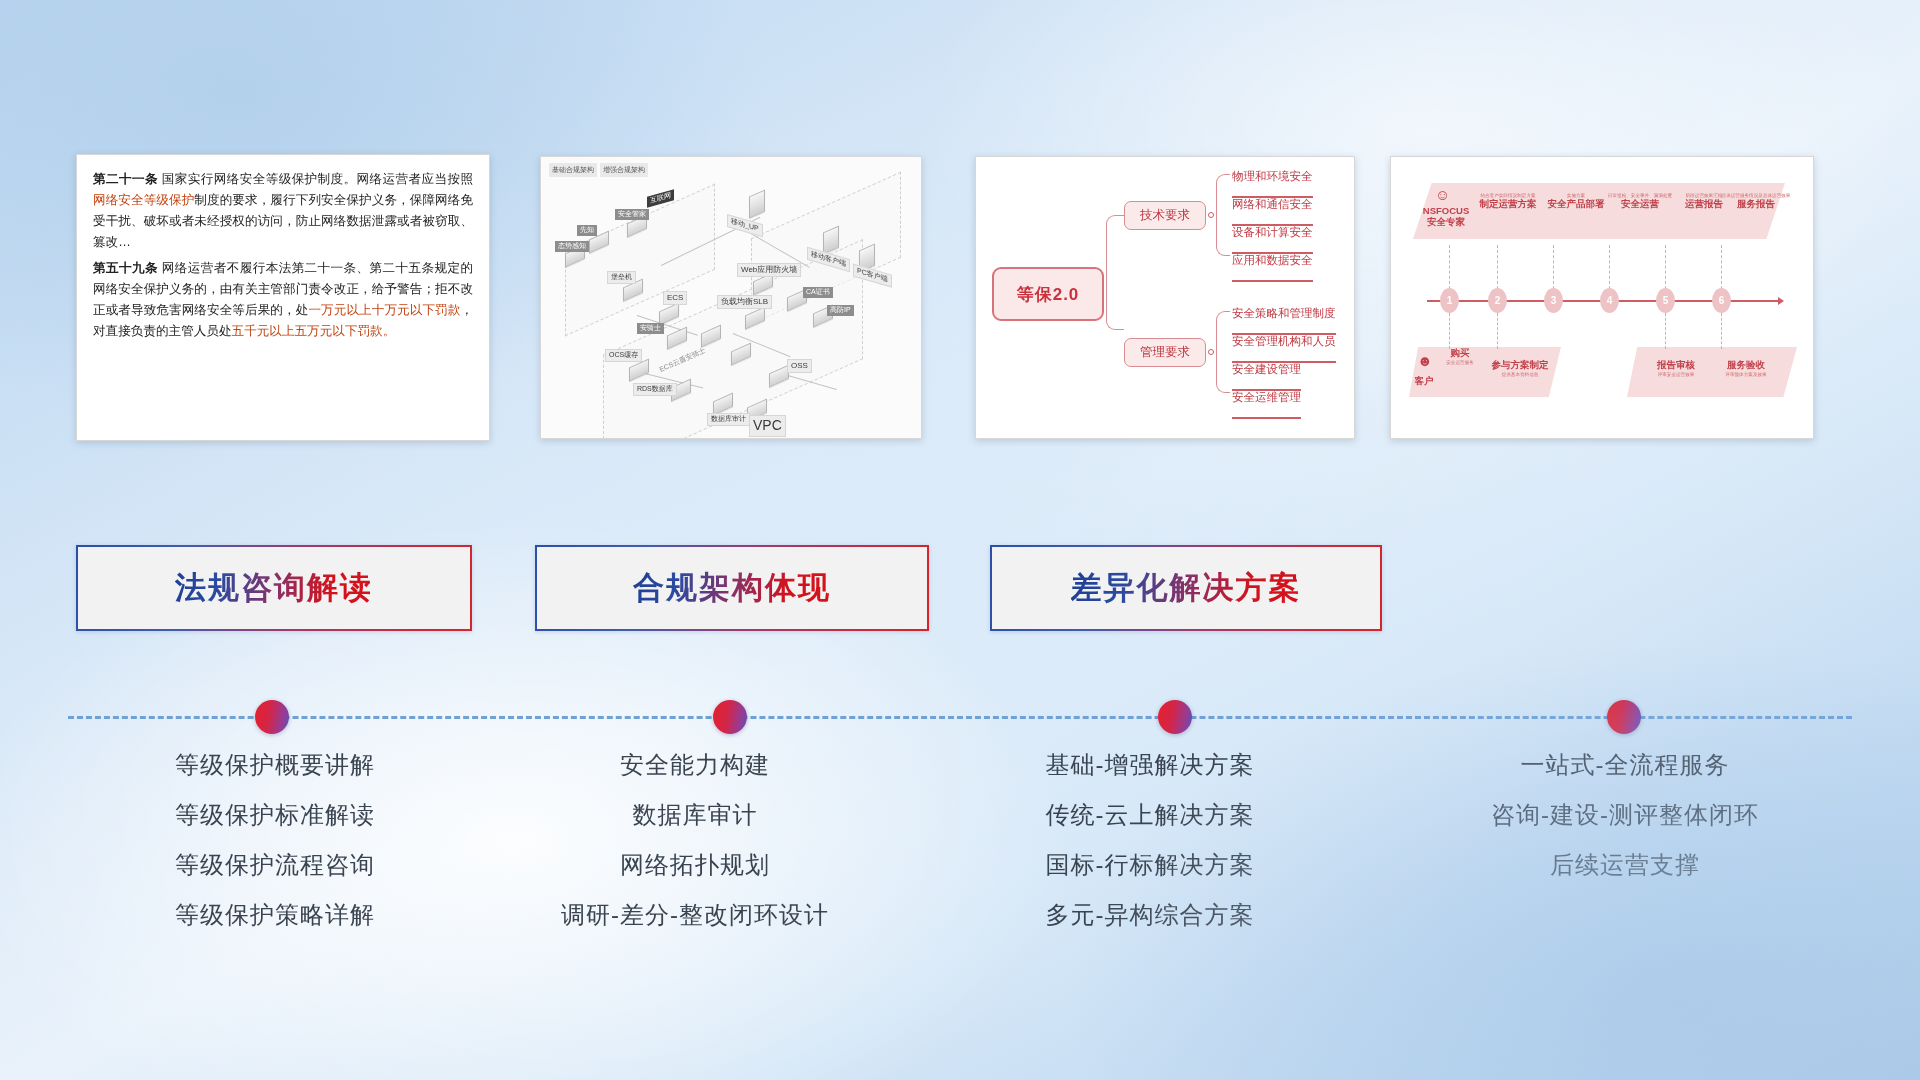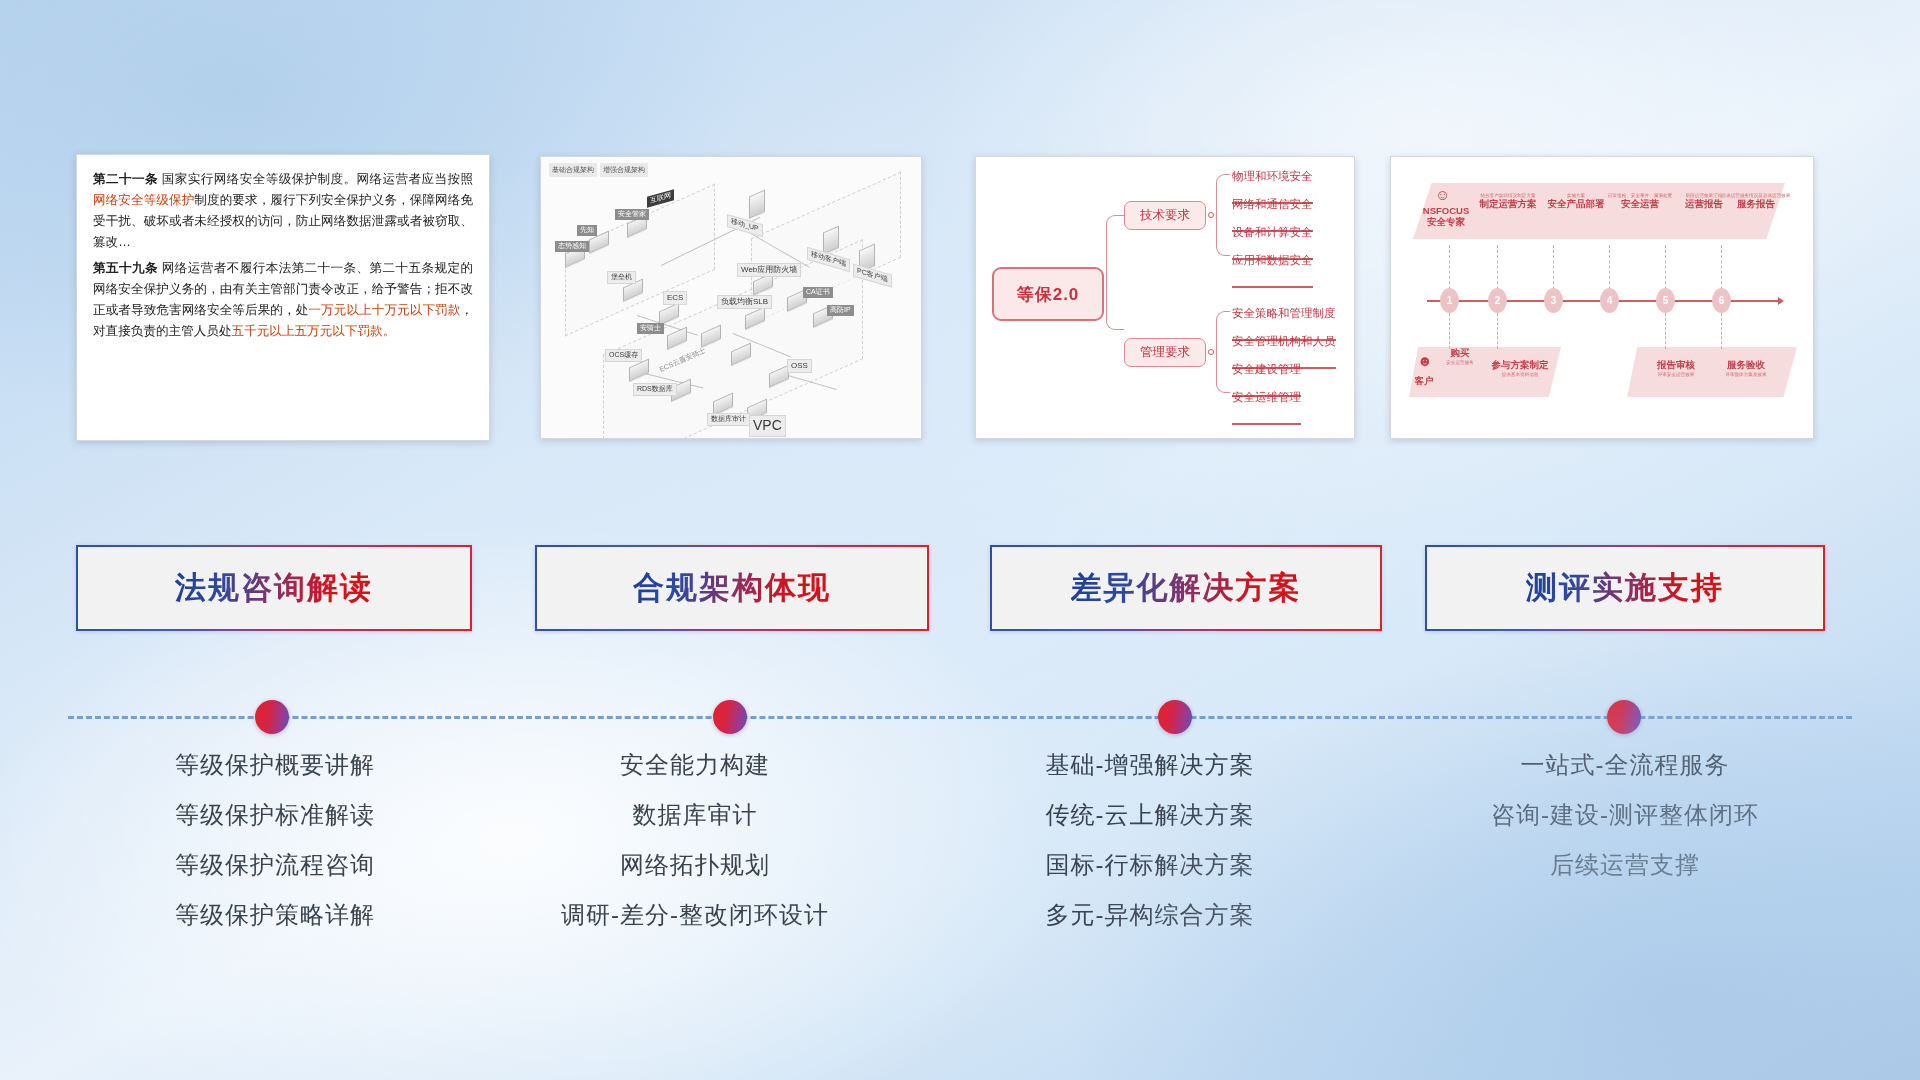--- a/index.html
+++ b/index.html
@@ -145,21 +145,21 @@
     display:flex; align-items:center; justify-content:center;
     color:#bf3740; font-size:12.5px;
   }
   .mm-b1 { left: 148px; top: 44px; }
   .mm-b2 { left: 148px; top: 181px; }
   .mm-leaf {
     position:absolute;
     font-size:11.5px;
     color:#bf3740;
     white-space:nowrap;
-    padding-bottom:18px;
+    padding-bottom:12px;
     border-bottom:2px solid #cf5b63;
   }
   .mm-conn {
     position:absolute;
     border-left:1.4px solid #d98d92;
     border-top:1.4px solid #d98d92;
     border-bottom:1.4px solid #d98d92;
     border-radius: 9px 0 0 9px;
     border-right:none;
   }
@@ -457,23 +457,20 @@
   <div class="banners">
     <div class="banner banner-2">
       <span class="banner-text">合规架构体现</span>
     </div>
     <div class="banner banner-1">
       <span class="banner-text">法规咨询解读</span>
     </div>
     <div class="banner banner-3">
       <span class="banner-text">差异化解决方案</span>
     </div>
-    <div class="banner banner-4">
-      <span class="banner-text">测评实施支持</span>
-    </div>
   </div>
 
   <div class="timeline">
     <div class="tl-line"></div>
     <div class="tl-dot tl-d1"></div>
     <div class="tl-dot tl-d2"></div>
     <div class="tl-dot tl-d3"></div>
     <div class="tl-dot tl-d4"></div>
   </div>
 

